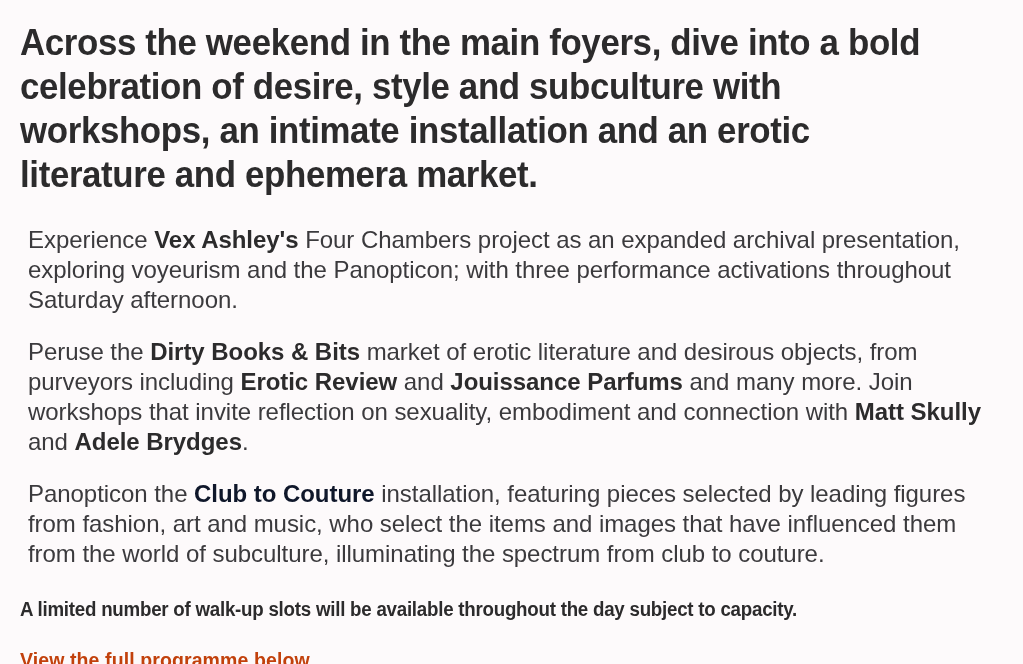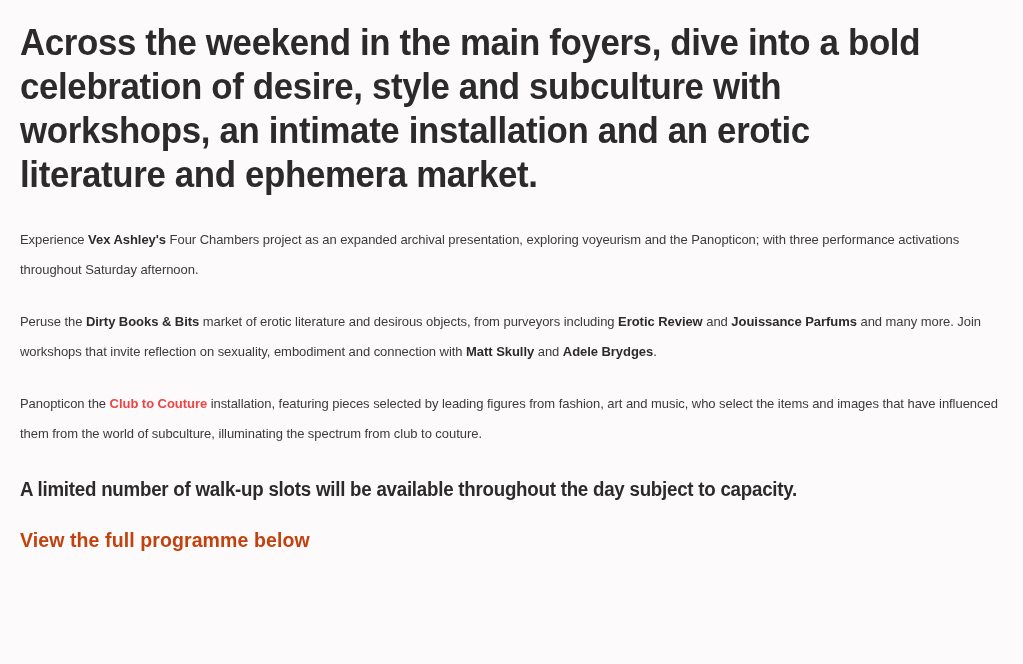--- a/index.html
+++ b/index.html
@@ -34,25 +34,25 @@
     transform-origin: left top;
     max-width: 1010px;
     padding-top: 4px;
   }
 
   
   .body-block {
     margin-top: 29px;
   }
   p.para {
-    margin: 0 0 22px 0;
+    margin: 0 0 22px 8px;
     color: #3b3a3d;
     font-family: "Liberation Sans", sans-serif;
     font-weight: 400;
-    font-size: 13px;
+    font-size: 24px;
     line-height: 30px;
     letter-spacing: -0.05px;
     max-width: 990px;
   }
   p.para:last-of-type {
     margin-bottom: 0;
   }
   p.para b,
   p.para strong {
     font-weight: 700;
@@ -84,20 +84,20 @@
 </head>
 <body style="background: rgb(253, 250, 251);">
 
 <div class="page">
 
   <h1 class="headline" style="color: rgb(44, 43, 44);">Across the weekend in the main foyers, dive into a bold celebration of desire, style and subculture with workshops, an intimate installation and an erotic literature and ephemera market.</h1>
 
   <div class="body-block">
     <p class="para" style="color: rgb(59, 58, 61);"><span>Experience </span><b style="color: rgb(44, 43, 44);">Vex Ashley's</b><span> Four Chambers project as an expanded archival presentation, exploring voyeurism and the Panopticon; with three performance activations throughout Saturday afternoon.</span></p>
     <p class="para" style="color: rgb(59, 58, 61);"><span>Peruse the </span><b style="color: rgb(44, 43, 44);">Dirty Books &amp; Bits</b><span> market of erotic literature and desirous objects, from purveyors including </span><b style="color: rgb(44, 43, 44);">Erotic Review</b><span> and </span><b style="color: rgb(44, 43, 44);">Jouissance Parfums</b><span> and many more. Join workshops that invite reflection on sexuality, embodiment and connection with </span><b style="color: rgb(44, 43, 44);">Matt Skully</b><span> and </span><b style="color: rgb(44, 43, 44);">Adele Brydges</b><span>.</span></p>
-    <p class="para" style="color: rgb(59, 58, 61);"><span>Panopticon the </span><b style="color: #ef4444;">Club to Couture</b><span> installation, featuring pieces selected by leading figures from fashion, art and music, who select the items and images that have influenced them from the world of subculture, illuminating the spectrum from club to couture.</span></p>
+    <p class="para" style="color: rgb(59, 58, 61);"><span>Panopticon the </span><b style="color: #0f172a;">Club to Couture</b><span> installation, featuring pieces selected by leading figures from fashion, art and music, who select the items and images that have influenced them from the world of subculture, illuminating the spectrum from club to couture.</span></p>
   </div>
 
   <p class="note" style="color: rgb(44, 43, 44);">A limited number of walk-up slots will be available throughout the day subject to capacity.</p>
 
   <p class="cta" style="color: #c2410c;">View the full programme below</p>
 
 </div>
 
 </body></html>

